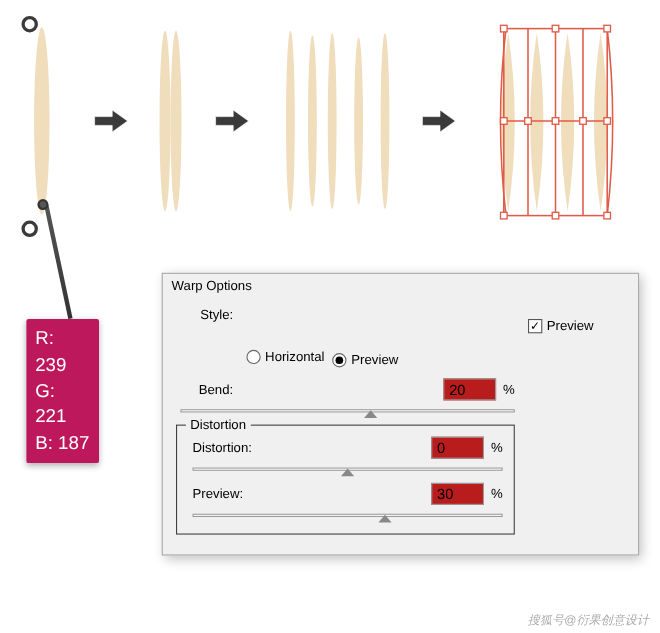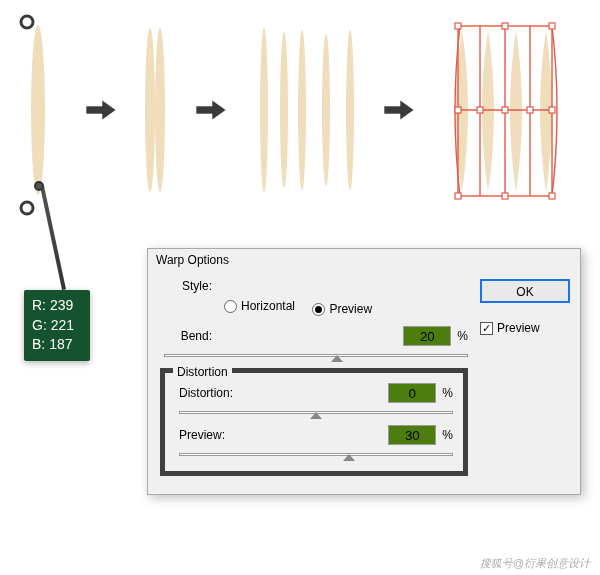--- a/index.html
+++ b/index.html
@@ -23,23 +23,23 @@
       height: 240px;
     }
     .illustration svg { display: block; }
     
     
     .color-tooltip {
       position: absolute;
       left: 24px;
       top: 290px;
       width: 66px;
-      background: #14532d;
+      background: #be185d;
       color: #fff;
-      font-size: 14px;
+      font-size: 17px;
       line-height: 1.4;
       padding: 6px 8px;
       border-radius: 2px;
       box-shadow: 0 2px 6px rgba(0,0,0,0.3);
       z-index: 5;
     }
     .probe-dot {
       position: absolute;
       left: 34px;
       top: 181px;
@@ -75,21 +75,21 @@
       font-size: 12px;
       color: #000;
     }
     .dialog-body {
       display: flex;
       padding: 8px 12px 18px 12px;
     }
     .left-col { flex: 1; }
     .right-col { width: 100px; padding-left: 12px; }
     
-    .row { display: flex; align-items: flex-start; margin-bottom: 6px; }
+    .row { display: flex; align-items: flex-start; margin-bottom: 24px; }
     .label { text-align: right; padding-right: 8px; }
     .w-style-label { width: 60px; }
     .w-bend-label { width: 60px; }
     
     .select {
       display: flex;
       align-items: center;
       background: #fff;
       border: 1px solid #999;
       height: 22px;
@@ -110,21 +110,21 @@
       width: 0; height: 0;
       border-left: 4px solid transparent;
       border-right: 4px solid transparent;
       border-top: 5px solid #555;
     }
     
     .radio-row { padding-left: 64px; margin-bottom: 10px; }
     .radio {
       display: inline-flex;
       align-items: center;
-      margin-right: 14px;
+      margin-right: 4px;
       cursor: pointer;
     }
     .radio-btn {
       width: 13px; height: 13px;
       border: 1px solid #666;
       border-radius: 50%;
       margin-right: 4px;
       display: inline-flex;
       align-items: center;
       justify-content: center;
@@ -163,29 +163,29 @@
       width: 0; height: 0;
       border-left: 6px solid transparent;
       border-right: 6px solid transparent;
       border-bottom: 7px solid #888;
       margin-left: -6px;
     }
     .num-input {
       width: 48px;
       height: 20px;
       border: 1px solid #999;
-      background: #4d7c0f;
-      text-align: center;
+      background: #b91c1c;
+      text-align: left;
       padding: 0 4px;
       margin-left: 0;
     }
     .pct { margin-left: 6px; }
     
     .fieldset {
-      border: 5px solid #404040;
+      border: 1px solid #404040;
       padding: 10px 10px 4px 10px;
       margin-top: 6px;
       position: relative;
     }
     .fieldset-legend {
       position: absolute;
       top: -8px;
       left: 8px;
       background: #f0f0f0;
       padding: 0 4px;
@@ -363,21 +363,20 @@
           </div>
           <div class="slider-track">
             <div class="slider-groove"></div>
             <div class="slider-thumb" style="left:62%"></div>
           </div>
         </div>
       </div>
     </div>
 
     <div class="right-col">
-      <div class="btn primary">OK</div>
       <div style="height:10px"></div>
       <div class="checkbox">
         <span class="checkbox-box">✓</span>
         <span>Preview</span>
       </div>
     </div>
   </div>
 </div>
 
 <div class="watermark">搜狐号@衍果创意设计</div>

